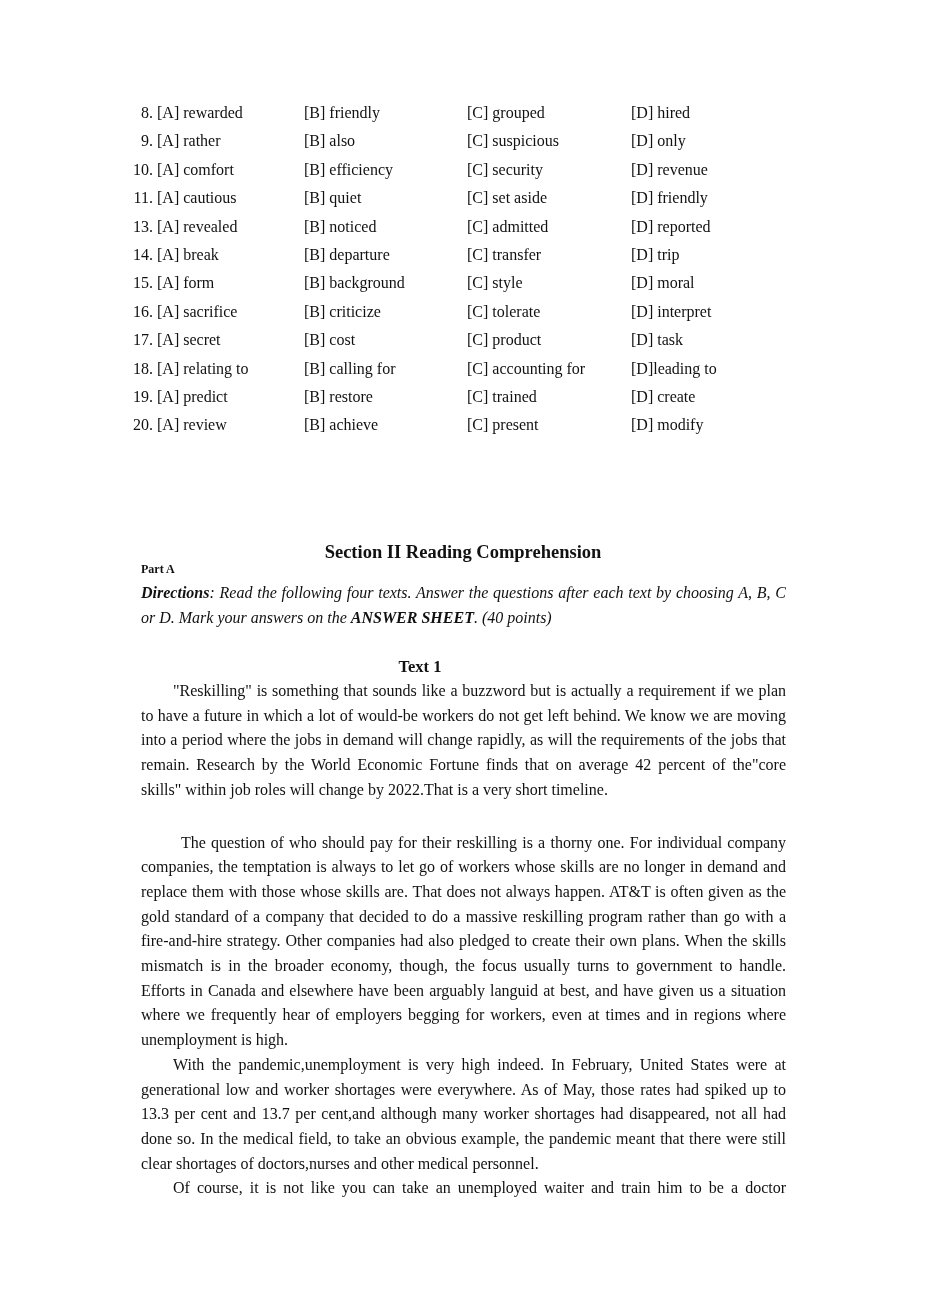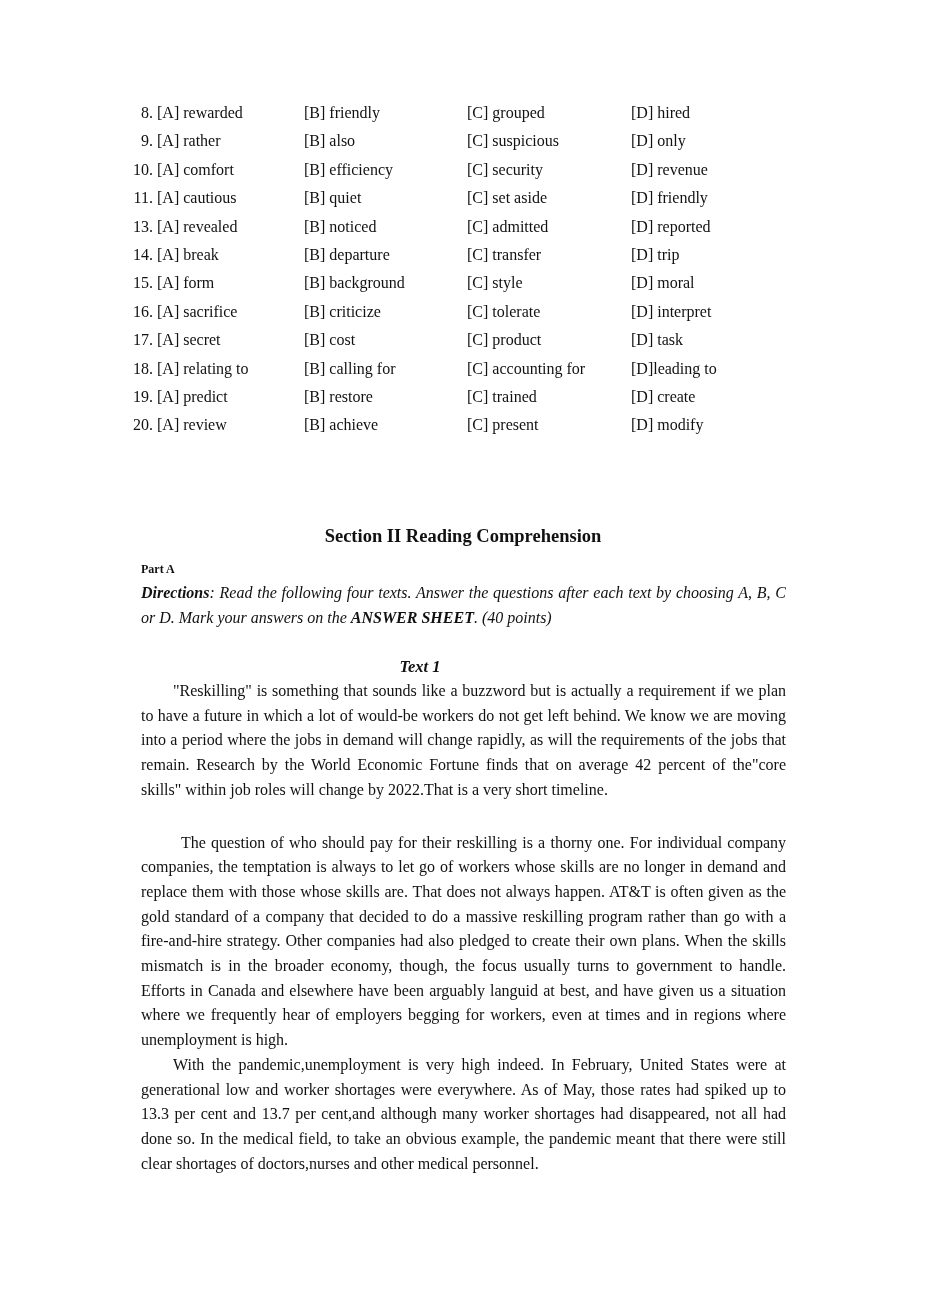--- a/index.html
+++ b/index.html
@@ -10,36 +10,36 @@
     .options { position: absolute; top: 101px; left: 0; width: 926px; }
     .opt-row { position: relative; height: 28.4px; font-size: 16px; line-height: 24px; }
     .opt-row span { position: absolute; top: 0; white-space: nowrap; }
     .opt-num { right: 773px; text-align: right; }
     .opt-a { left: 157px; }
     .opt-b { left: 304px; }
     .opt-c { left: 467px; }
     .opt-d { left: 631px; }
 
     .section-title {
-      position: absolute; top: 524px; left: 0; width: 926px; text-align: center;
+      position: absolute; top: 540px; left: 0; width: 926px; text-align: center;
       font-size: 18.5px; font-weight: bold; line-height: 24px;
     }
     .part-title {
       position: absolute; top: 557px; left: 141px;
       font-size: 12px; font-weight: bold; line-height: 24px;
     }
     .directions {
       position: absolute; top: 581px; left: 141px; width: 645px;
       font-size: 16px; line-height: 24.7px; font-style: italic; text-align: justify;
     }
     .directions b { font-weight: bold; }
 
     .text-title {
       position: absolute; top: 655px; left: 0; width: 840px; text-align: center;
-      font-size: 16.5px; font-weight: bold; line-height: 24px; font-style: italic;
+      font-size: 16.5px; font-weight: bold; line-height: 24px;
     }
     .passage {
       position: absolute; top: 679px; left: 141px; width: 645px;
       font-size: 16px; line-height: 24.7px;
     }
     .passage p {
       margin: 0; text-indent: 32px; text-align: justify;
     }
     .passage p.indent2 { text-indent: 40px; margin-top: 28px; }
     .passage p.last { text-align-last: justify; }
@@ -136,13 +136,14 @@
 
 <div class="section-title">Section II Reading Comprehension</div>
 <div class="part-title">Part A</div>
 <div class="directions"><b>Directions</b><span>: Read the following four texts. Answer the questions after each text by choosing A, B, C or D. Mark your answers on the </span><b>ANSWER SHEET</b><span>. (40 points)</span></div>
 
 <div class="text-title">Text 1</div>
 <div class="passage">
   <p>"Reskilling" is something that sounds like a buzzword but is actually a requirement if we plan to have a future in which a lot of would-be workers do not get left behind. We know we are moving into a period where the jobs in demand will change rapidly, as will  the requirements of the jobs that remain. Research by the World Economic Fortune finds that on average 42 percent of the"core skills" within job roles will change by 2022.That is a very short timeline.</p>
   <p class="indent2">The question of who should pay for their reskilling is a thorny one. For individual company companies, the temptation is always to let go of workers whose skills are no longer in demand and replace them with those whose skills are. That does not always happen. AT&amp;T is often given as the gold standard of a company that decided to do a massive reskilling program rather than go with a fire-and-hire strategy. Other companies had also pledged to create their own plans. When the skills mismatch is in the broader economy, though, the focus usually turns to government to handle. Efforts in Canada and elsewhere have been arguably languid at best, and have given us a situation where we frequently hear of employers begging for workers, even at times and in regions where unemployment is high.</p>
   <p>With the pandemic,unemployment is very high indeed. In February, United States were at generational low and worker shortages were everywhere. As of May, those rates had spiked up to 13.3 per cent and 13.7 per cent,and although many worker shortages had disappeared, not all had done so. In the medical field, to take an obvious example, the pandemic meant that there were still clear shortages of doctors,nurses and other medical personnel.</p>
+  <p class="last">Of course, it is not like you can take an unemployed waiter and train him to be a doctor</p>
 </div>
 
 </body></html>

